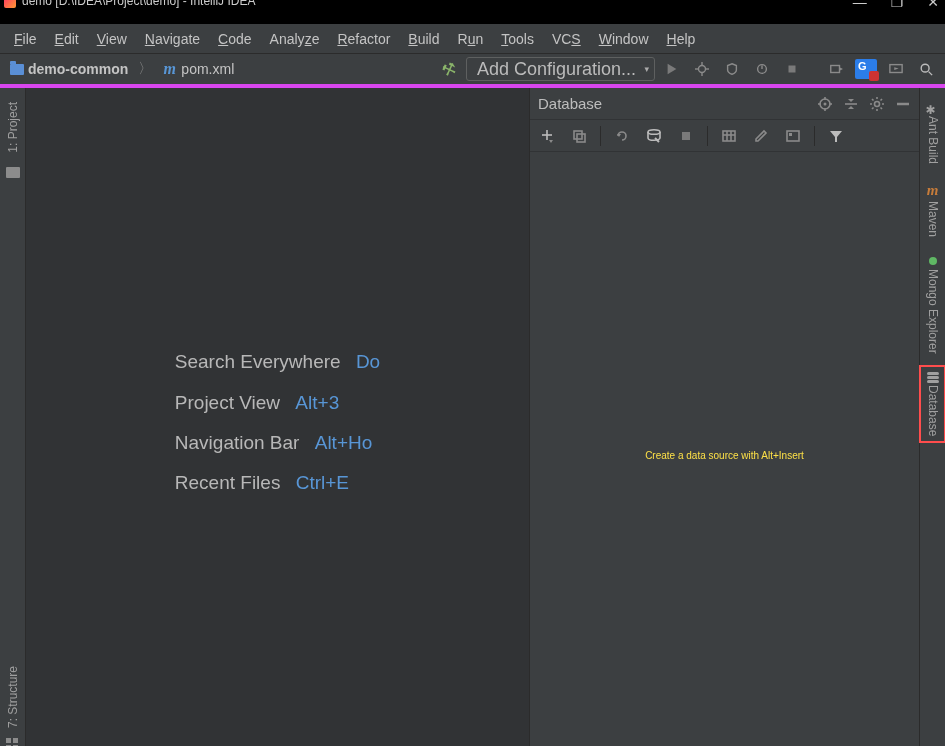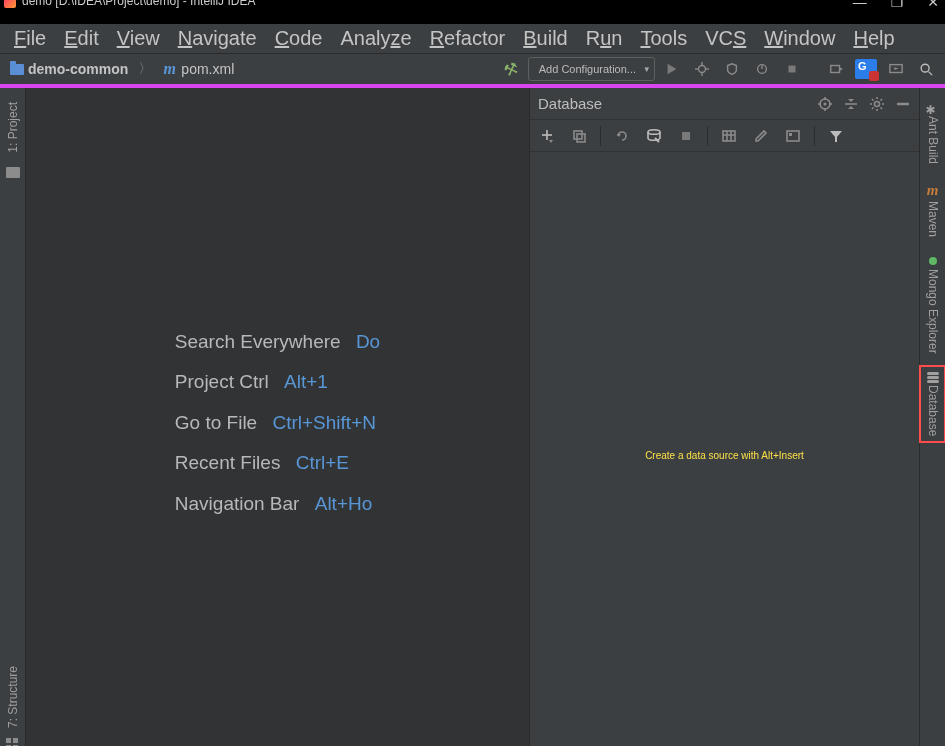--- a/index.html
+++ b/index.html
@@ -15,21 +15,21 @@
   .titlebar .title-logo { position:absolute; left:4px; top:-4px; width:12px; height:12px;
     background: linear-gradient(135deg,#ff3366,#ff9933); border-radius:2px; }
   .titlebar .win-btns { position:absolute; right:6px; top:-6px; display:flex; gap:24px; color:#ccc; font-size:14px; }
 
   
   .menubar {
     height: 30px; background: #3c3f41; display: flex; align-items: center;
     padding: 0 6px; gap: 2px; border-bottom: 1px solid #2b2b2b;
   }
   .menubar .menu-item {
-    padding: 4px 8px; font-size: 20px; color: #c4c4c4; cursor: default;
+    padding: 4px 8px; font-size: 14px; color: #c4c4c4; cursor: default;
   }
   .menubar .menu-item .mn { text-decoration: underline; }
 
   
   .navrow {
     height: 34px; background: #3c3f41; display: flex; align-items: center;
     padding: 0 6px; border-bottom: 4px solid #d946ef; gap: 6px;
   }
   .breadcrumbs { display: flex; align-items: center; gap: 4px; flex: 1 1 auto; }
   .bc-seg { display: flex; align-items: center; gap: 4px; color: #c4c4c4; font-size: 14px; padding: 2px 4px; }
@@ -40,21 +40,21 @@
     color:#5896d6; font-weight:bold; font-style:italic; font-family:"Times New Roman",serif; font-size:16px;}
   .toolbar-right { display:flex; align-items:center; gap:4px; }
   .tb-icon {
     width:26px; height:26px; display:flex; align-items:center; justify-content:center;
     color:#7a7a7a; font-size:14px; border-radius:3px;
   }
   .tb-icon.active { color:#a9b7c6; }
   .tb-icon svg { width:14px; height:14px; }
   .run-config-btn {
     height:24px; border:1px solid #5e6060; background:#3c3f41; color:#bbbbbb;
-    padding:0 18px 0 10px; font-size:11px; border-radius:3px; display:flex; align-items:center;
+    padding:0 18px 0 10px; font-size:18px; border-radius:3px; display:flex; align-items:center;
     position:relative;
   }
   .run-config-btn::after { content:"▾"; position:absolute; right:5px; font-size:9px; color:#aaa; }
   .hammer-icon { color:#8ab46a; font-size:16px; transform: rotate(-20deg); }
   .gt-badge { width:22px; height:20px; background:#2b7de9; border-radius:2px; position:relative; }
   .gt-badge::after{ content:"G"; color:#fff; font-size:11px; font-weight:bold; position:absolute; left:3px; top:1px; }
   .gt-badge::before{ content:""; position:absolute; right:-2px; bottom:-2px; width:10px; height:10px; background:#c33; border-radius:2px; }
 
   
   .main {
@@ -246,34 +246,30 @@
     </div>
   </div>
 
   <div class="editor-area">
     <div class="tips">
       <div class="row">
         <span>Search Everywhere</span>
         <span class="key">Do</span>
       </div>
       <div class="row">
-        <span>Project Ctrl</span>
-        <span class="key">Alt+1</span>
+        <span>Project View</span>
+        <span class="key">Alt+3</span>
       </div>
       <div class="row">
-        <span>Go to File</span>
-        <span class="key">Ctrl+Shift+N</span>
+        <span>Navigation Bar</span>
+        <span class="key">Alt+Ho</span>
       </div>
       <div class="row">
         <span>Recent Files</span>
         <span class="key">Ctrl+E</span>
-      </div>
-      <div class="row">
-        <span>Navigation Bar</span>
-        <span class="key">Alt+Ho</span>
       </div>
     </div>
   </div>
 
   <div class="db-panel">
     <div class="db-header">
       <span class="db-title">Database</span>
       <div class="db-header-icons">
         <span class="hicon">
           <svg viewBox="0 0 16 16" width="16" height="16">

